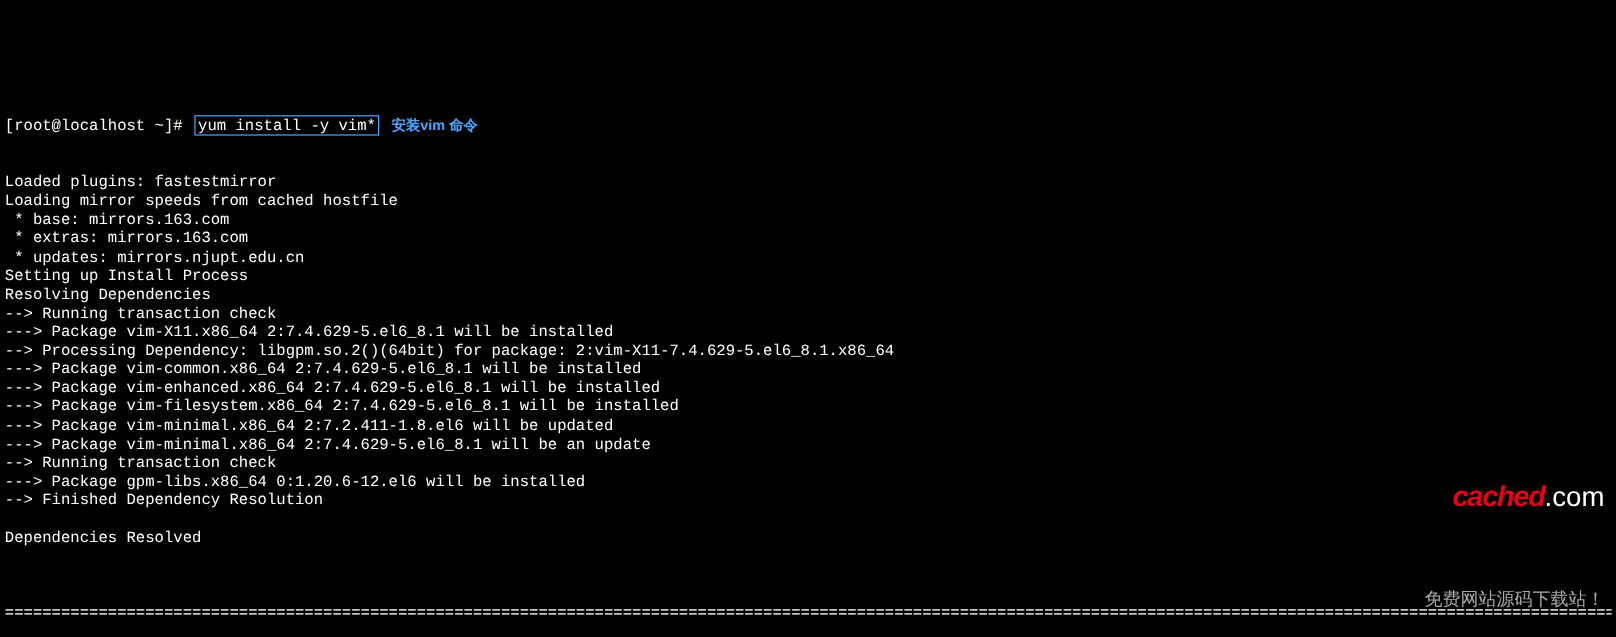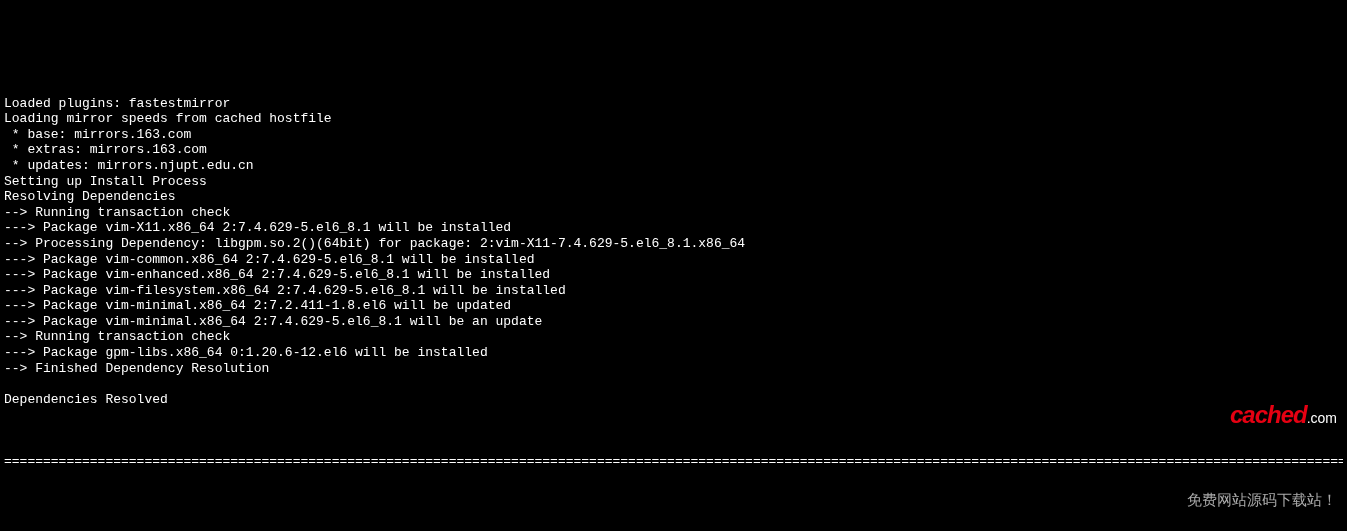--- a/index.html
+++ b/index.html
@@ -52,33 +52,38 @@
       text-align: right;
       font-family: Arial, sans-serif;
     }
     .watermark-logo {
       font-size: 24px;
       font-weight: bold;
       font-style: italic;
       letter-spacing: -1px;
     }
     .watermark-logo .red { color: #e60012; }
-    .watermark-logo .white { color: #fff; font-size: 14px; font-style: normal; font-weight: normal; letter-spacing: 0; }
+    .watermark-logo .white { color: #fff; font-size: 23px; font-style: normal; font-weight: normal; letter-spacing: 0; }
     .watermark-sub {
       color: #aaa;
       font-size: 15px;
       margin-top: 2px;
     }
   </style>
 </head>
 <body>
 
 
 
 <div class="terminal">
+  <div class="prompt-line">
+    <span>[root@localhost ~]# </span>
+    <span class="command-box"><span>yum install -y vim*</span></span>
+    <span class="annotation">安装vim 命令</span>
+  </div>
   <div id="output-lines"><div class="line">Loaded plugins: fastestmirror</div><div class="line">Loading mirror speeds from cached hostfile</div><div class="line"> * base: mirrors.163.com</div><div class="line"> * extras: mirrors.163.com</div><div class="line"> * updates: mirrors.njupt.edu.cn</div><div class="line">Setting up Install Process</div><div class="line">Resolving Dependencies</div><div class="line">--&gt; Running transaction check</div><div class="line">---&gt; Package vim-X11.x86_64 2:7.4.629-5.el6_8.1 will be installed</div><div class="line">--&gt; Processing Dependency: libgpm.so.2()(64bit) for package: 2:vim-X11-7.4.629-5.el6_8.1.x86_64</div><div class="line">---&gt; Package vim-common.x86_64 2:7.4.629-5.el6_8.1 will be installed</div><div class="line">---&gt; Package vim-enhanced.x86_64 2:7.4.629-5.el6_8.1 will be installed</div><div class="line">---&gt; Package vim-filesystem.x86_64 2:7.4.629-5.el6_8.1 will be installed</div><div class="line">---&gt; Package vim-minimal.x86_64 2:7.2.411-1.8.el6 will be updated</div><div class="line">---&gt; Package vim-minimal.x86_64 2:7.4.629-5.el6_8.1 will be an update</div><div class="line">--&gt; Running transaction check</div><div class="line">---&gt; Package gpm-libs.x86_64 0:1.20.6-12.el6 will be installed</div><div class="line">--&gt; Finished Dependency Resolution</div><div class="line">&nbsp;</div><div class="line">Dependencies Resolved</div><div class="line">&nbsp;</div></div>
   <div class="divider">=====================================================================================================================================================================================</div>
   
   
   
 </div>
 
 <div class="watermark">
   <div class="watermark-logo">
     <span class="red">cached</span><span class="white">.com</span>

